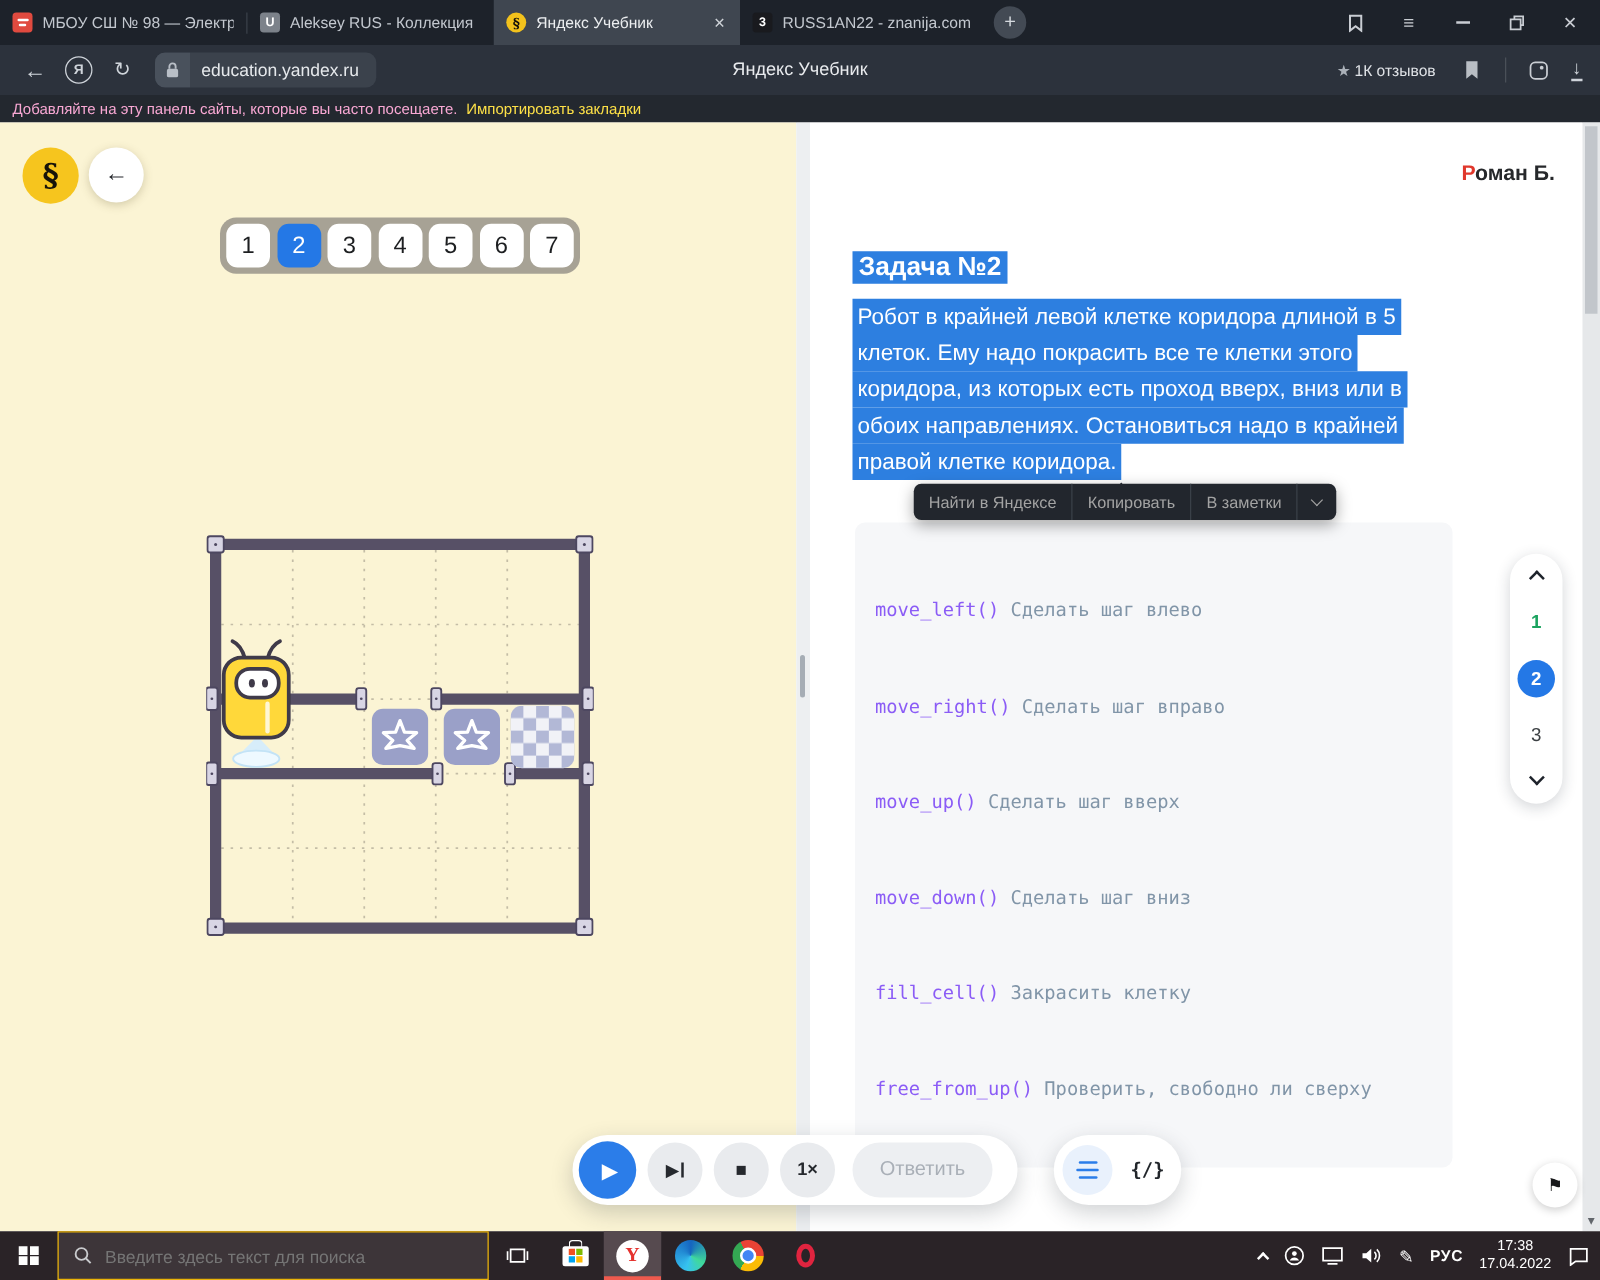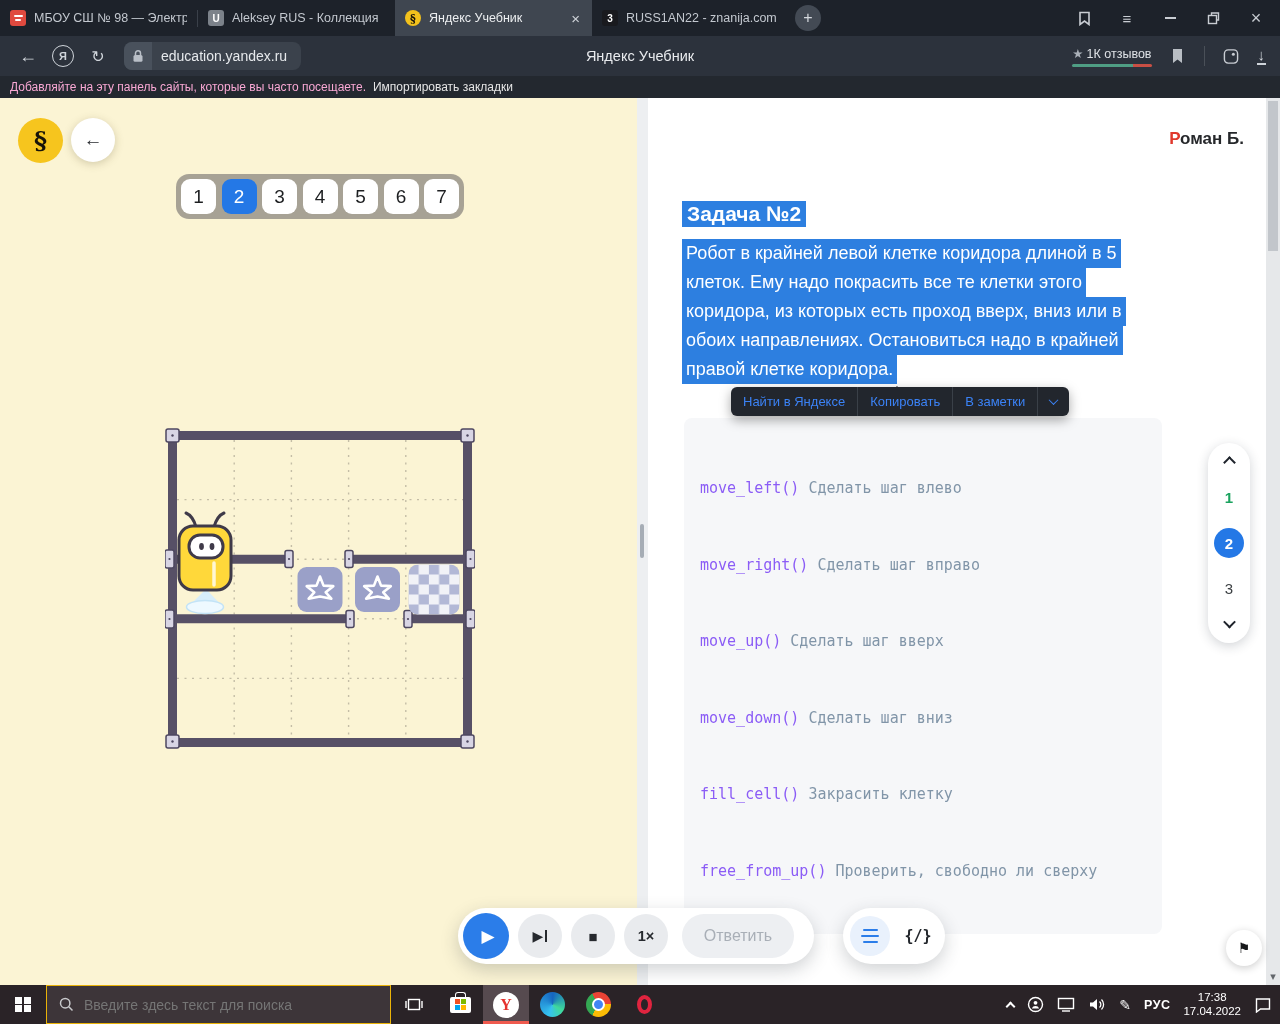--- a/index.html
+++ b/index.html
@@ -30,31 +30,31 @@
 
   
   .navbar{position:absolute;left:0;top:36px;width:1280px;height:40px;background:#2c323c;display:flex;align-items:center;padding:0 14px}
   .nbtn{color:#cfd4da;font-size:18px;width:28px;display:flex;justify-content:center}
   .yaring{width:22px;height:22px;border:1.6px solid #cfd4da;border-radius:50%;color:#cfd4da;font-size:11px;font-weight:bold;margin:0 10px}
   .urlpill{display:flex;align-items:center;background:#3b424c;border-radius:8px;height:28px;margin-left:12px;overflow:hidden}
   .lockbox{width:28px;height:28px;background:#49515c;display:flex;align-items:center;justify-content:center}
   .urltxt{color:#e6e9ec;font-size:14px;padding:0 14px 0 9px}
   .ctitle{position:absolute;left:50%;transform:translateX(-50%);color:#e9ebee;font-size:14.5px}
   .navright{margin-left:auto;display:flex;align-items:center;gap:18px}
-  .reviews{display:flex;flex-direction:column;align-items:flex-start;gap:3px}
+  .reviews{display:flex;align-items:flex-start;gap:3px}
   .revtxt{color:#dfe2e6;font-size:12.5px;white-space:nowrap}
   .revtxt .st{color:#aab0b8;margin-right:3px}
   .revbar{width:100%;height:3px;border-radius:2px;background:linear-gradient(90deg,#4f9e84 0 76%,#c94f44 76% 100%)}
   .navdiv{width:1px;height:20px;background:#4a5058}
   .dl{color:#cfd4da;font-size:15px;border-bottom:2px solid #cfd4da;padding:0 1px 1px 1px;line-height:1}
 
   
   .hintbar{position:absolute;left:0;top:76px;width:1280px;height:22px;background:#23282f;display:flex;align-items:center;padding:0 10px;font-size:12px}
   .hinttxt{color:#f9a8d4}
-  .hintlink{color:#e5e5e5;margin-left:7px}
+  .hintlink{color:#fde047;margin-left:7px}
 
   
   .leftpanel{position:absolute;left:0;top:98px;width:637px;height:887px;background:#fbf4d4}
   .splitter{position:absolute;left:637px;top:98px;width:11px;height:887px;background:#edeff1}
   .splithandle{position:absolute;left:3px;top:426px;width:4px;height:34px;border-radius:2px;background:#a6adb5}
   .rightpanel{position:absolute;left:648px;top:98px;width:618px;height:887px;background:#fff}
   .pagescroll{position:absolute;left:1266px;top:98px;width:14px;height:887px;background:#e6e8ea}
   .pthumb{position:absolute;left:2px;top:3px;width:10px;height:150px;background:#c2c6cb}
   .parrow{position:absolute;left:0;bottom:2px;width:14px;text-align:center;color:#62666b;font-size:11px}
 
@@ -68,21 +68,21 @@
 
   
   .student{position:absolute;right:22px;top:31px;font-size:17px;font-weight:bold;color:#26282b}
   .student .rl{color:#e0382c}
   .hl{background:#2d7fe0;color:#fff}
   .heading{position:absolute;left:34px;top:103px;font-size:21px;font-weight:bold;line-height:26px}
   .heading span{padding:0 5px;display:inline-block}
   .para{position:absolute;left:34px;top:141px;font-size:18px;line-height:29px}
   .para span{display:inline-block;padding:0 4px;white-space:nowrap}
   .ctxcaret{position:absolute;left:242px;top:281px;width:0;height:0;border:7px solid transparent;border-bottom:8px solid #22262d}
-  .ctxmenu{position:absolute;left:83px;top:289px;height:29px;background:#22262d;border-radius:6px;display:flex;align-items:center;color:#3b82f6;font-size:13px;box-shadow:0 4px 12px rgba(0,0,0,.35);z-index:25}
+  .ctxmenu{position:absolute;left:83px;top:289px;height:29px;background:#22262d;border-radius:6px;display:flex;align-items:center;color:#a3a3a3;font-size:13px;box-shadow:0 4px 12px rgba(0,0,0,.35);z-index:25}
   .ctxitem{padding:0 12px;height:100%;display:flex;align-items:center;white-space:nowrap}
   .ctxitem + .ctxitem{border-left:1px solid #3a4048}
   .chev{display:inline-block;width:8px;height:8px;border-right:2px solid currentColor;border-bottom:2px solid currentColor}
   .chev.down{transform:rotate(45deg) translate(-1px,-1px)}
   .chev.up{transform:rotate(-135deg)}
   .codeblock{position:absolute;left:36px;top:320px;width:478px;height:516px;background:#f6f7f9;border-radius:8px;padding:7px 16px;font-family:"DejaVu Sans Mono",monospace;font-size:15px;line-height:25.5px;white-space:pre;overflow:hidden}
   .cl .c{color:#8b5cf6}
   .cl .c:not(:empty)::after{content:" "}
   .cl .d{color:#8195a8}
   .pager{position:absolute;left:560px;top:345px;width:42px;height:200px;background:#fff;border-radius:21px;box-shadow:0 3px 12px rgba(31,41,55,.2);display:flex;flex-direction:column;align-items:center;justify-content:space-between;padding:15px 0;z-index:20}

